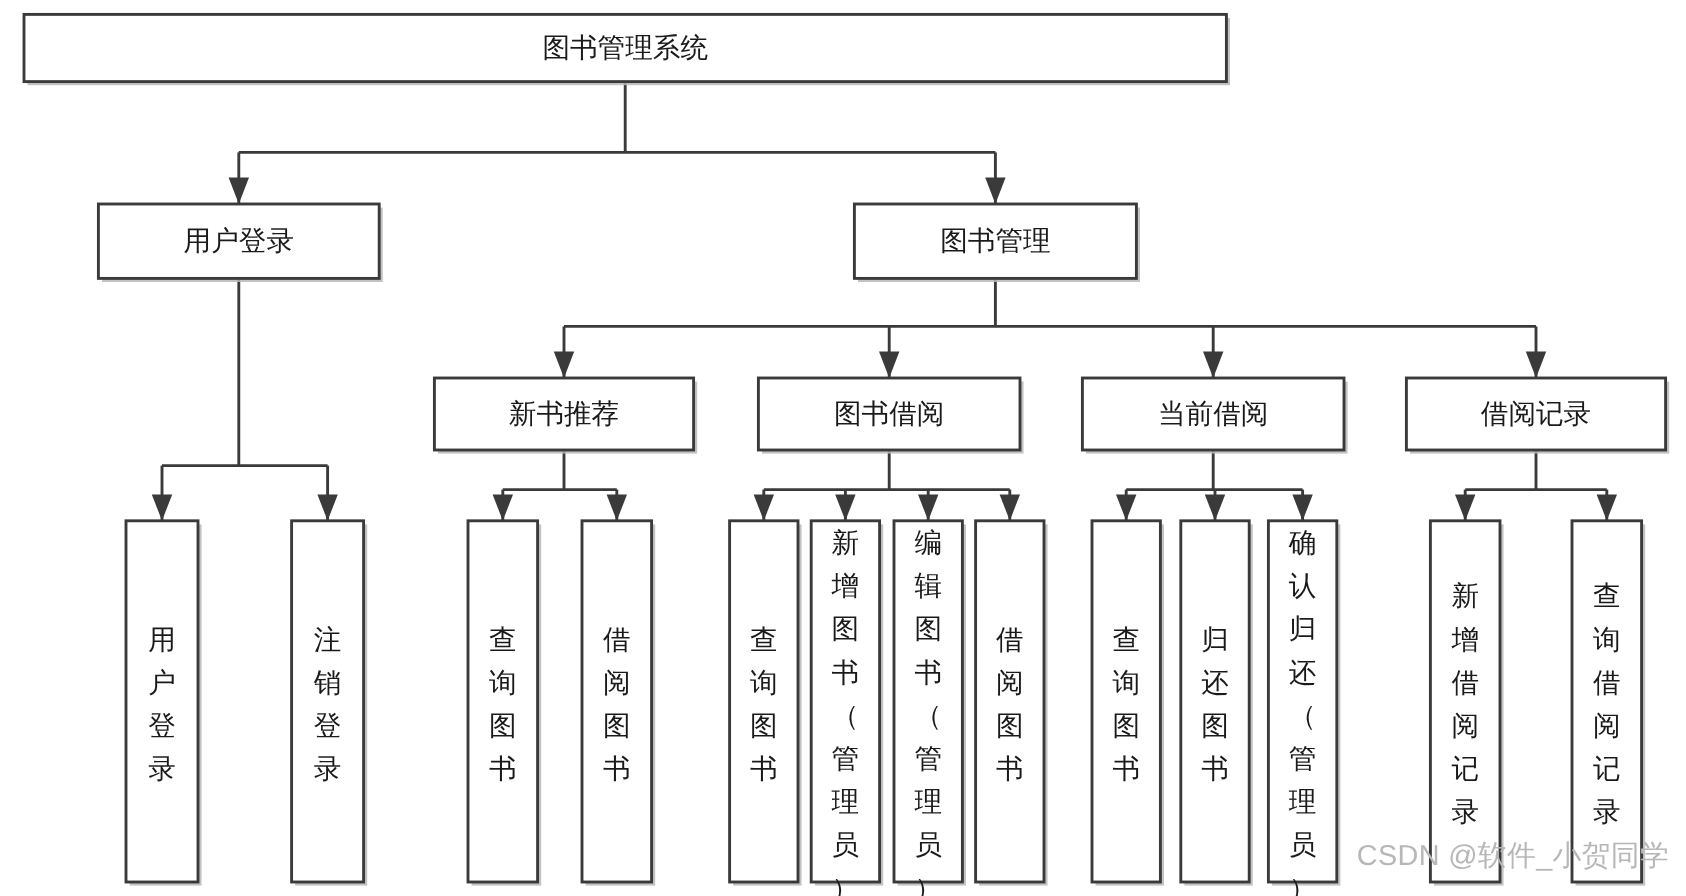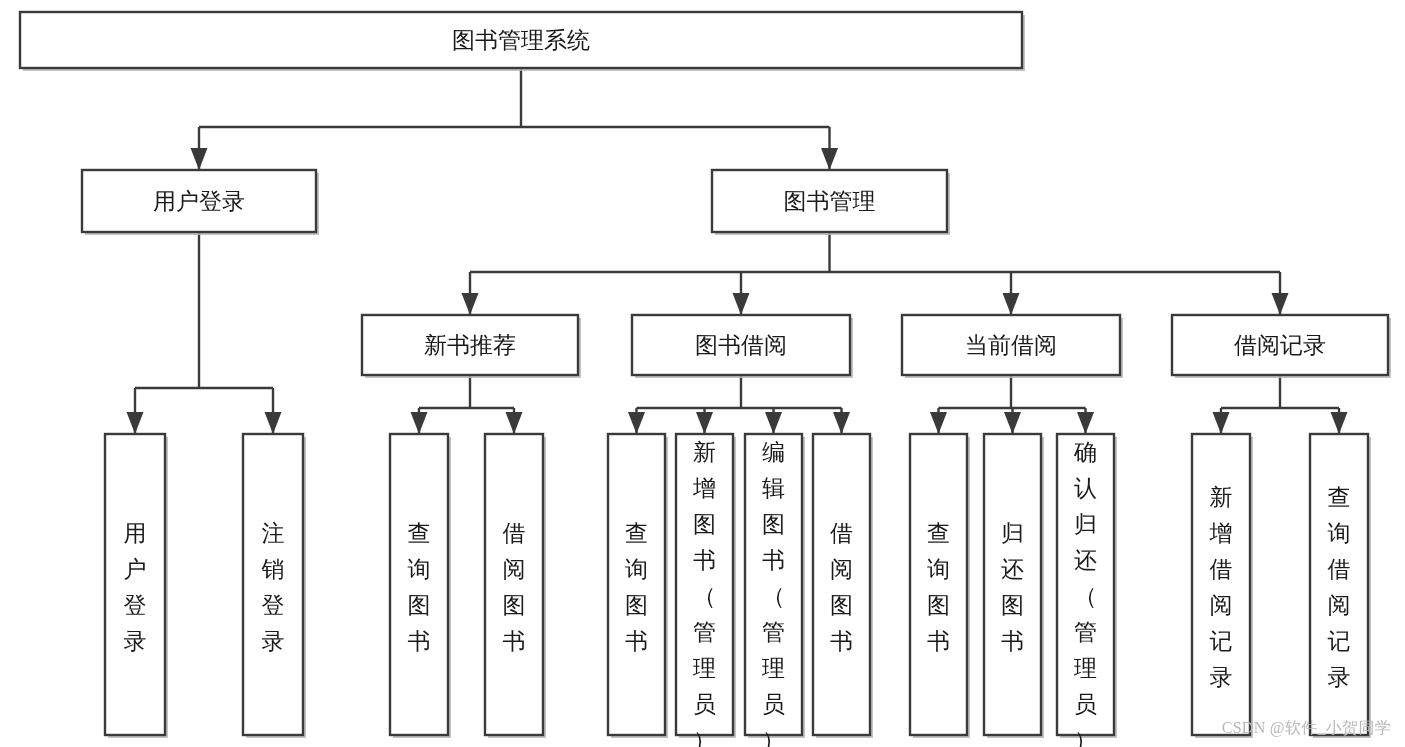--- a/index.html
+++ b/index.html
@@ -57,24 +57,24 @@
   }
   .node-label-v {
     fill: #1a1a1a;
     font-family: "DejaVu Sans", "Liberation Sans", sans-serif;
     font-size: 23px;
     text-anchor: middle;
   }
   .watermark {
     position: absolute;
     right: 14px;
-    bottom: 8px;
+    bottom: 18px;
     color: #b7b7b7;
-    font-size: 16px;
-    font-family: Liberation Serif, serif;
+    font-size: 24px;
+    font-family: Liberation Sans, sans-serif;
     white-space: nowrap;
     letter-spacing: 0.3px;
     pointer-events: none;
   }
 </style>
 </head>
 <body>
 
 <div id="diagram-root">
   <svg class="diagram-canvas" viewBox="0 0 1405 747">

